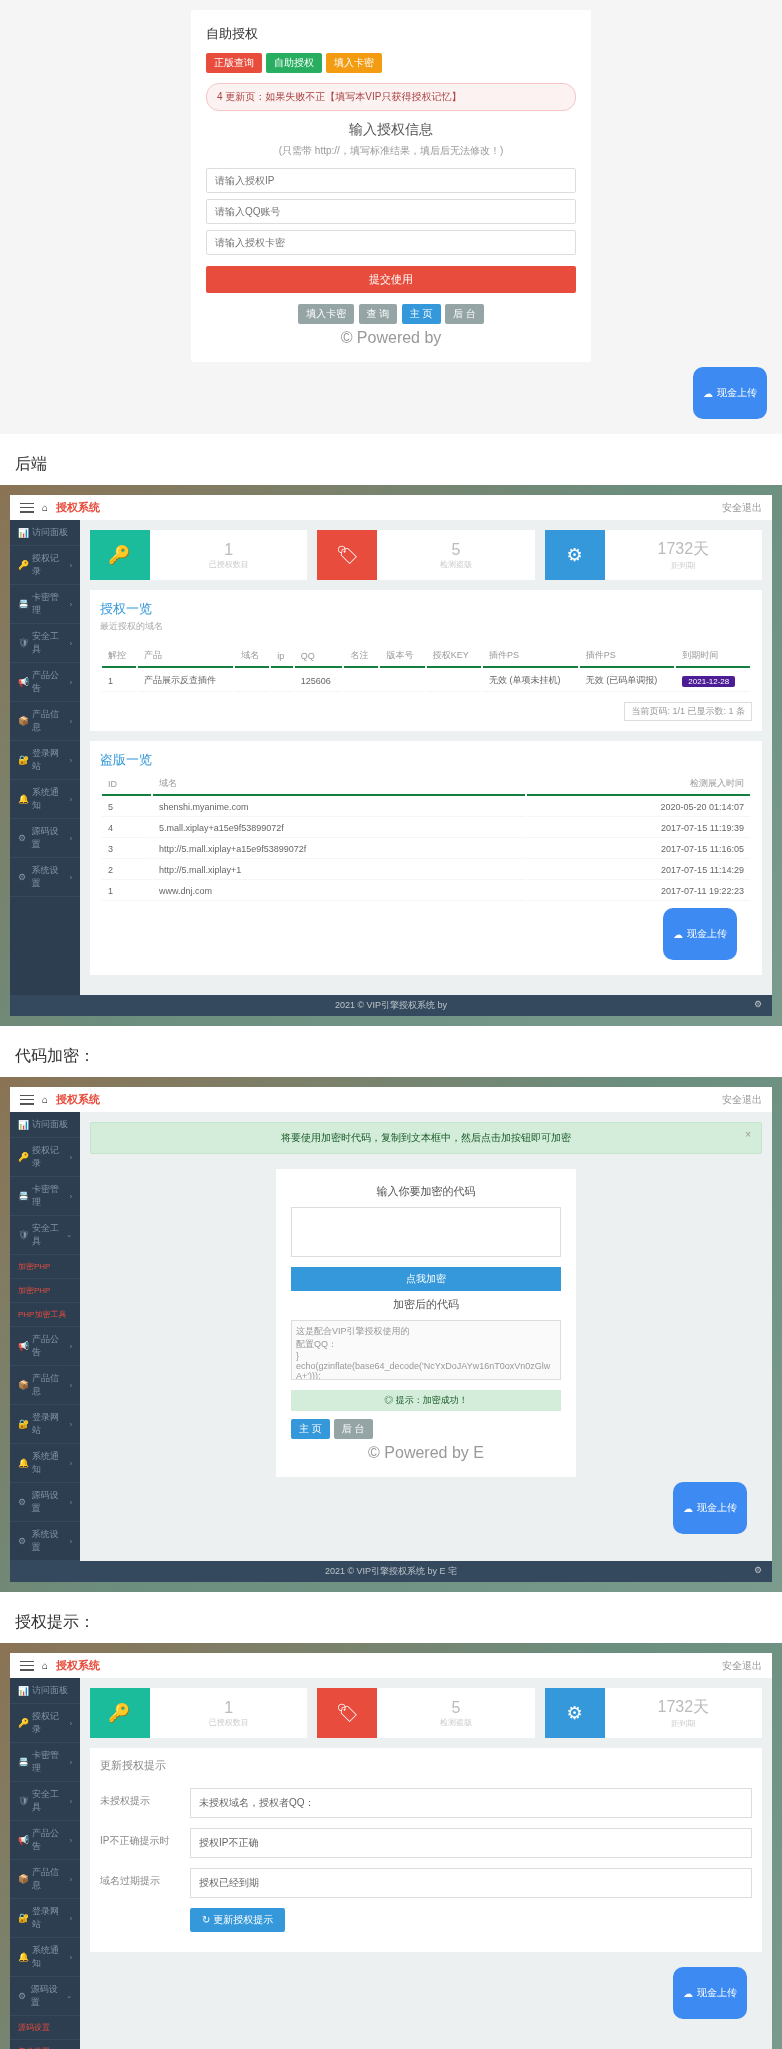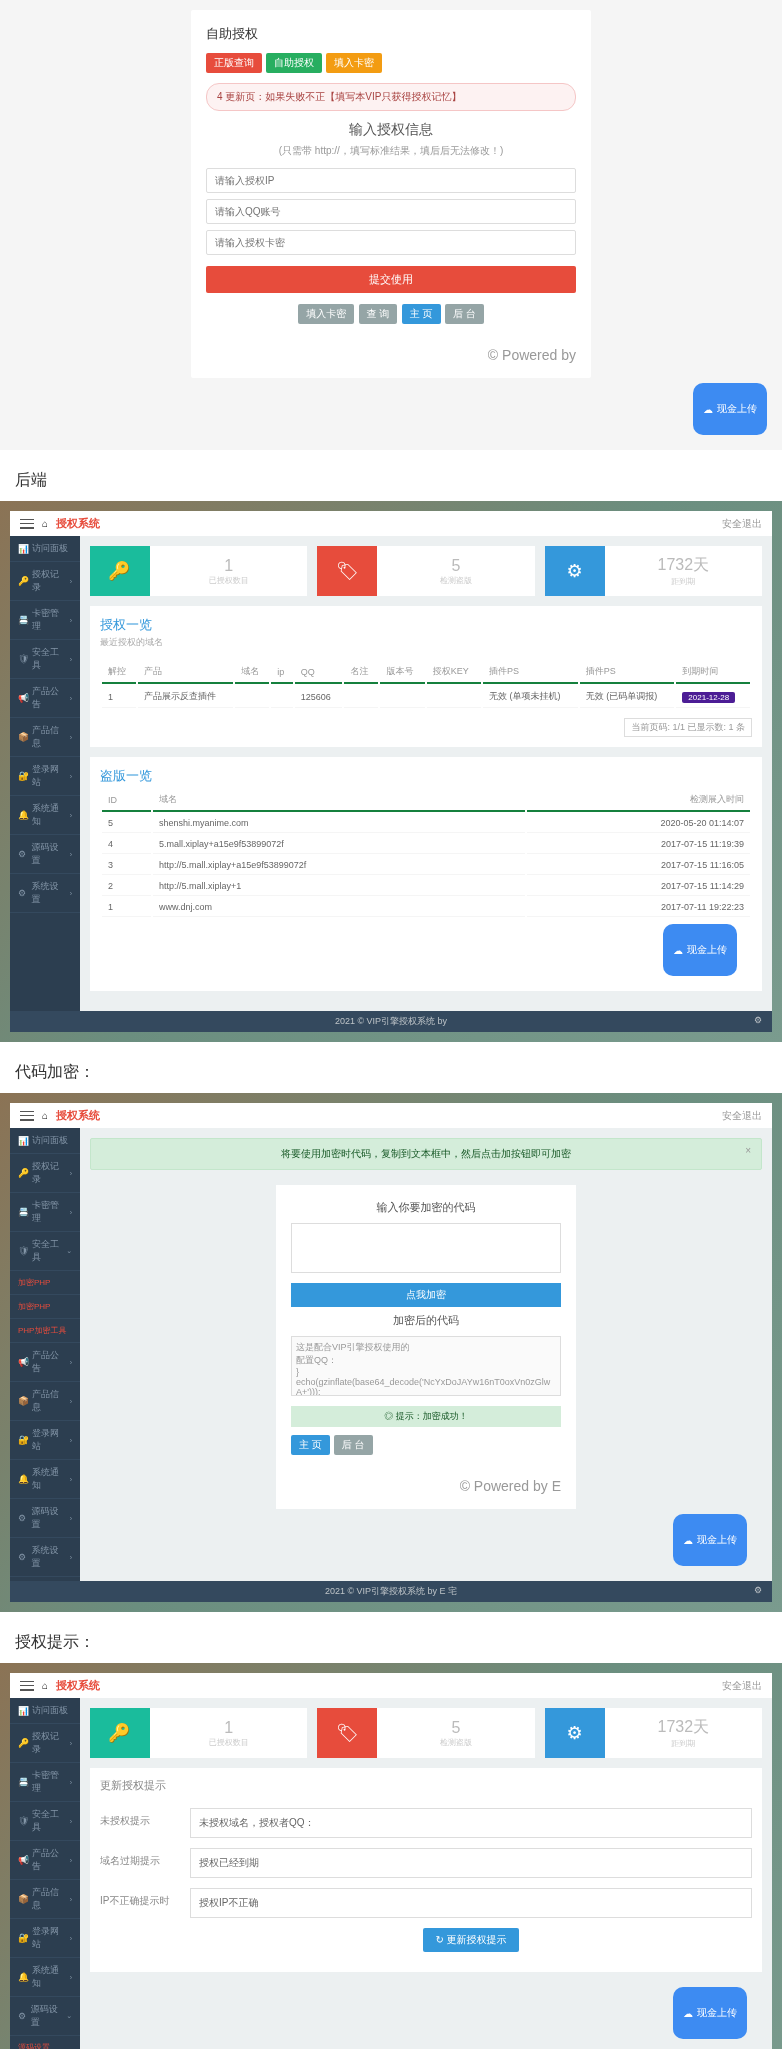--- a/index.html
+++ b/index.html
@@ -18,21 +18,21 @@
 .btn-green { background: #27ae60; }
 .btn-orange { background: #f39c12; }
 .btn-blue { background: #3498db; }
 .btn-gray { background: #95a5a6; }
 .alert-box { background: #fdf2f2; border: 1px solid #f5c6c6; color: #a94442; padding: 6px 10px; font-size: 10px; border-radius: 13px; margin-bottom: 10px; }
 .form-title { text-align: center; font-size: 14px; color: #555; margin-bottom: 5px; }
 .form-sub { text-align: center; font-size: 10px; color: #999; margin-bottom: 10px; }
 .form-input { width: 100%; padding: 6px 8px; border: 1px solid #ddd; font-size: 10px; margin-bottom: 6px; border-radius: 2px; }
 .submit-btn { width: 100%; padding: 6px; background: #e74c3c; color: #fff; border: none; font-size: 11px; border-radius: 2px; cursor: pointer; margin-top: 5px; }
 .footer-btns { text-align: center; margin-top: 10px; }
-.footer-text { text-align: right; font-size: 14px; color: #999; margin-top: 23px; }
+.footer-text { text-align: center; font-size: 16px; color: #999; margin-top: 5px; }
 
 
 .upload-badge { position: relative; float: right; margin: 5px 15px; background: #3d8bf2; color: #fff; padding: 19px 10px; font-size: 10px; border-radius: 10px; display: inline-flex; align-items: center; gap: 4px; }
 .upload-badge::before { content: "☁"; }
 
 
 .admin-panel { display: flex; background: #2c3e50; min-height: 260px; }
 .topbar { background: #fff; padding: 5px 10px; display: flex; align-items: center; justify-content: space-between; font-size: 10px; }
 .topbar-left { display: flex; align-items: center; gap: 8px; }
 .hamburger { width: 14px; height: 10px; display: inline-flex; flex-direction: column; justify-content: space-between; }
@@ -77,21 +77,21 @@
 .success-alert .close { position: absolute; right: 10px; top: 6px; color: #999; cursor: pointer; }
 .encrypt-box { background: #fff; max-width: 300px; margin: 0 auto; padding: 15px; }
 .encrypt-title { text-align: center; font-size: 11px; color: #555; margin-bottom: 8px; }
 .textarea { width: 100%; height: 50px; border: 1px solid #ddd; font-size: 9px; padding: 4px; resize: none; }
 .textarea.output { height: 60px; background: #fafafa; color: #999; }
 .btn-full { width: 100%; padding: 5px; background: #3498db; color: #fff; border: none; font-size: 10px; cursor: pointer; margin: 6px 0; }
 .tip-box { background: #d4edda; color: #155724; text-align: center; padding: 4px; font-size: 9px; margin: 6px 0; }
 .action-btns { display: flex; gap: 4px; margin-top: 8px; }
 
 
-.form-row { display: flex; margin-bottom: 10px; align-items: flex-start; justify-content: center; }
+.form-row { display: flex; margin-bottom: 10px; align-items: flex-start; }
 .form-label { width: 90px; font-size: 10px; color: #888; padding-top: 6px; }
 .form-control-wide { flex: 1; border: 1px solid #ddd; padding: 6px 8px; font-size: 10px; color: #666; min-height: 30px; }
 .btn-update { background: #3498db; color: #fff; border: none; padding: 5px 12px; font-size: 10px; border-radius: 2px; cursor: pointer; }
 .btn-update::before { content: "↻ "; }
 .clearfix::after { content: ""; display: table; clear: both; }
 </style>
 </head>
 <body>
 
 <div class="section white-bg">
@@ -477,26 +477,26 @@
             </div>
           </div>
       </div>
       <div class="panel">
         <div style="font-size:11px;color:#888;margin-bottom:15px">更新授权提示</div>
         <div class="form-row">
           <div class="form-label">未授权提示</div>
           <input class="form-control-wide" value="未授权域名，授权者QQ：" style="">
         </div>
         <div class="form-row">
+          <div class="form-label">IP不正确提示时</div>
+          <input class="form-control-wide" value="授权IP不正确" style="">
+        </div>
+        <div class="form-row">
           <div class="form-label">域名过期提示</div>
           <input class="form-control-wide" value="授权已经到期" style="">
-        </div>
-        <div class="form-row">
-          <div class="form-label">IP不正确提示时</div>
-          <input class="form-control-wide" value="授权IP不正确" style="">
         </div>
         <div class="form-row">
           <div class="form-label"></div>
           <button class="btn-update">更新授权提示</button>
         </div>
       </div>
       <div class="clearfix">
           <span class="upload-badge">现金上传</span>
         </div>
     </div>

